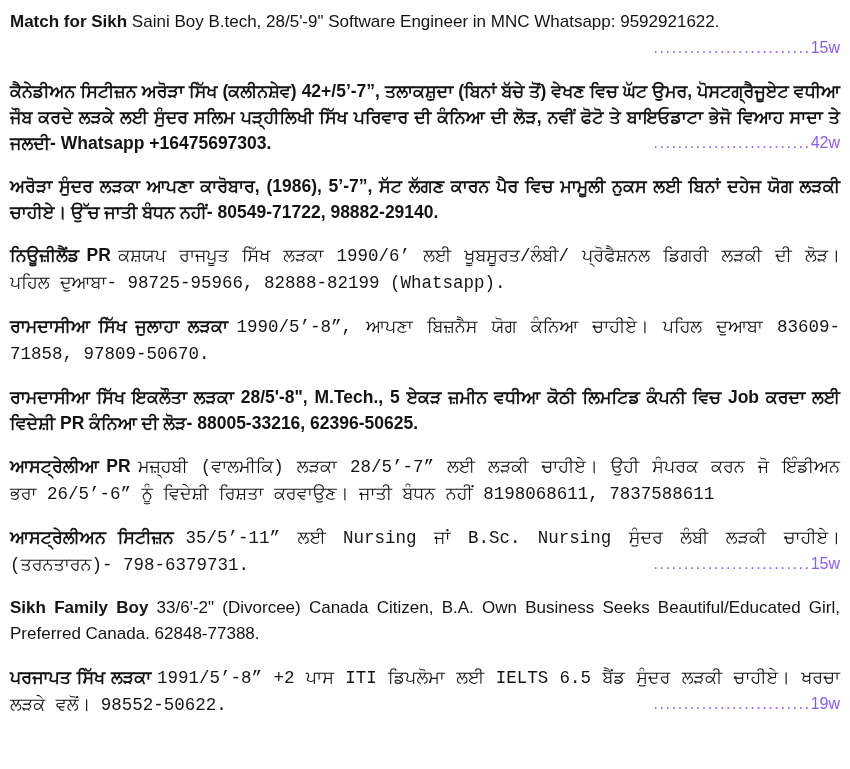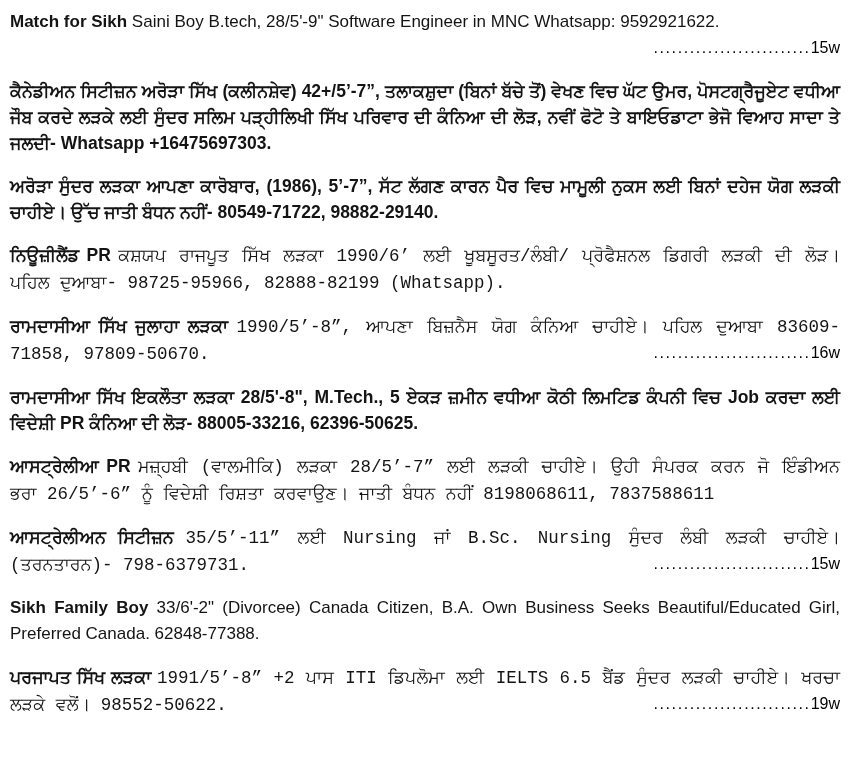--- a/index.html
+++ b/index.html
@@ -39,21 +39,21 @@
   }
   .en {
     font-size: 17px;
   }
   .leader {
     float: right;
     white-space: nowrap;
     font-family: "Liberation Sans", sans-serif;
     font-weight: 400;
     font-size: 16px;
-    color: #000000;
+    color: #8b5cf6;
     padding-left: 12px;
   }
   .leader.own-line {       
     float: none;
     display: block;
     text-align: right;
     padding-left: 0;
   }
   .dots {
     letter-spacing: 1.6px;
@@ -69,36 +69,36 @@
 
   <div class="ad en">
     <span class="lead">Match for Sikh</span>
     <span class="body">Saini Boy B.tech, 28/5'-9" Software Engineer in MNC Whatsapp: 9592921622.</span>
     <span class="leader own-line"><span class="dots">..........................</span><span class="code">15w</span></span>
   </div>
 
   <div class="ad">
     <span class="lead">ਕੈਨੇਡੀਅਨ ਸਿਟੀਜ਼ਨ</span>
     <span class="body body-bold">ਅਰੋੜਾ ਸਿੱਖ (ਕਲੀਨਸ਼ੇਵ) 42+/5’-7”,  ਤਲਾਕਸ਼ੁਦਾ (ਬਿਨਾਂ ਬੱਚੇ ਤੋਂ) ਵੇਖਣ ਵਿਚ ਘੱਟ ਉਮਰ, ਪੋਸਟਗ੍ਰੈਜੂਏਟ ਵਧੀਆ ਜੌਬ ਕਰਦੇ ਲੜਕੇ ਲਈ ਸੁੰਦਰ ਸਲਿਮ ਪੜ੍ਹੀਲਿਖੀ ਸਿੱਖ ਪਰਿਵਾਰ ਦੀ ਕੰਨਿਆ ਦੀ ਲੋੜ, ਨਵੀਂ ਫੋਟੋ ਤੇ ਬਾਇਓਡਾਟਾ ਭੇਜੋ ਵਿਆਹ ਸਾਦਾ ਤੇ ਜਲਦੀ- Whatsapp +16475697303.</span>
+    <span class="leader"><span class="dots">..........................</span><span class="code">42w</span></span>
   </div>
 
   <div class="ad">
     <span class="lead">ਅਰੋੜਾ ਸੁੰਦਰ ਲੜਕਾ</span>
     <span class="body body-bold">ਆਪਣਾ ਕਾਰੋਬਾਰ, (1986), 5’-7”, ਸੱਟ ਲੱਗਣ ਕਾਰਨ ਪੈਰ ਵਿਚ ਮਾਮੂਲੀ ਨੁਕਸ ਲਈ ਬਿਨਾਂ ਦਹੇਜ ਯੋਗ ਲੜਕੀ ਚਾਹੀਏ। ਉੱਚ ਜਾਤੀ ਬੰਧਨ ਨਹੀਂ- 80549-71722,  98882-29140.</span>
   </div>
 
   <div class="ad">
     <span class="lead">ਨਿਊਜ਼ੀਲੈਂਡ PR</span>
     <span class="body serif">ਕਸ਼ਯਪ ਰਾਜਪੂਤ ਸਿੱਖ ਲੜਕਾ 1990/6’ ਲਈ ਖੂਬਸੂਰਤ/ਲੰਬੀ/ ਪ੍ਰੋਫੈਸ਼ਨਲ ਡਿਗਰੀ ਲੜਕੀ ਦੀ ਲੋੜ। ਪਹਿਲ ਦੁਆਬਾ- 98725-95966,  82888-82199 (Whatsapp).</span>
   </div>
 
   <div class="ad">
     <span class="lead">ਰਾਮਦਾਸੀਆ ਸਿੱਖ ਜੁਲਾਹਾ ਲੜਕਾ</span>
     <span class="body serif">1990/5’-8”,  ਆਪਣਾ ਬਿਜ਼ਨੈਸ ਯੋਗ ਕੰਨਿਆ ਚਾਹੀਏ। ਪਹਿਲ ਦੁਆਬਾ 83609-71858, 97809-50670.</span>
-    <span class="leader"><span class="dots">..........................</span><span class="code">16w</span></span>
   </div>
 
   <div class="ad">
     <span class="lead">ਰਾਮਦਾਸੀਆ ਸਿੱਖ ਇਕਲੌਤਾ ਲੜਕਾ</span>
     <span class="body body-bold">28/5'-8",  M.Tech., 5 ਏਕੜ ਜ਼ਮੀਨ ਵਧੀਆ ਕੋਠੀ ਲਿਮਟਿਡ ਕੰਪਨੀ ਵਿਚ Job ਕਰਦਾ ਲਈ ਵਿਦੇਸ਼ੀ PR ਕੰਨਿਆ ਦੀ ਲੋੜ- 88005-33216,  62396-50625.</span>
   </div>
 
   <div class="ad">
     <span class="lead">ਆਸਟ੍ਰੇਲੀਆ PR</span>
     <span class="body serif">ਮਜ਼੍ਹਬੀ (ਵਾਲਮੀਕਿ) ਲੜਕਾ 28/5’-7” ਲਈ ਲੜਕੀ ਚਾਹੀਏ। ਉਹੀ ਸੰਪਰਕ ਕਰਨ ਜੋ ਇੰਡੀਅਨ ਭਰਾ 26/5’-6” ਨੂੰ ਵਿਦੇਸ਼ੀ ਰਿਸ਼ਤਾ ਕਰਵਾਉਣ। ਜਾਤੀ ਬੰਧਨ ਨਹੀਂ 8198068611, 7837588611</span>

